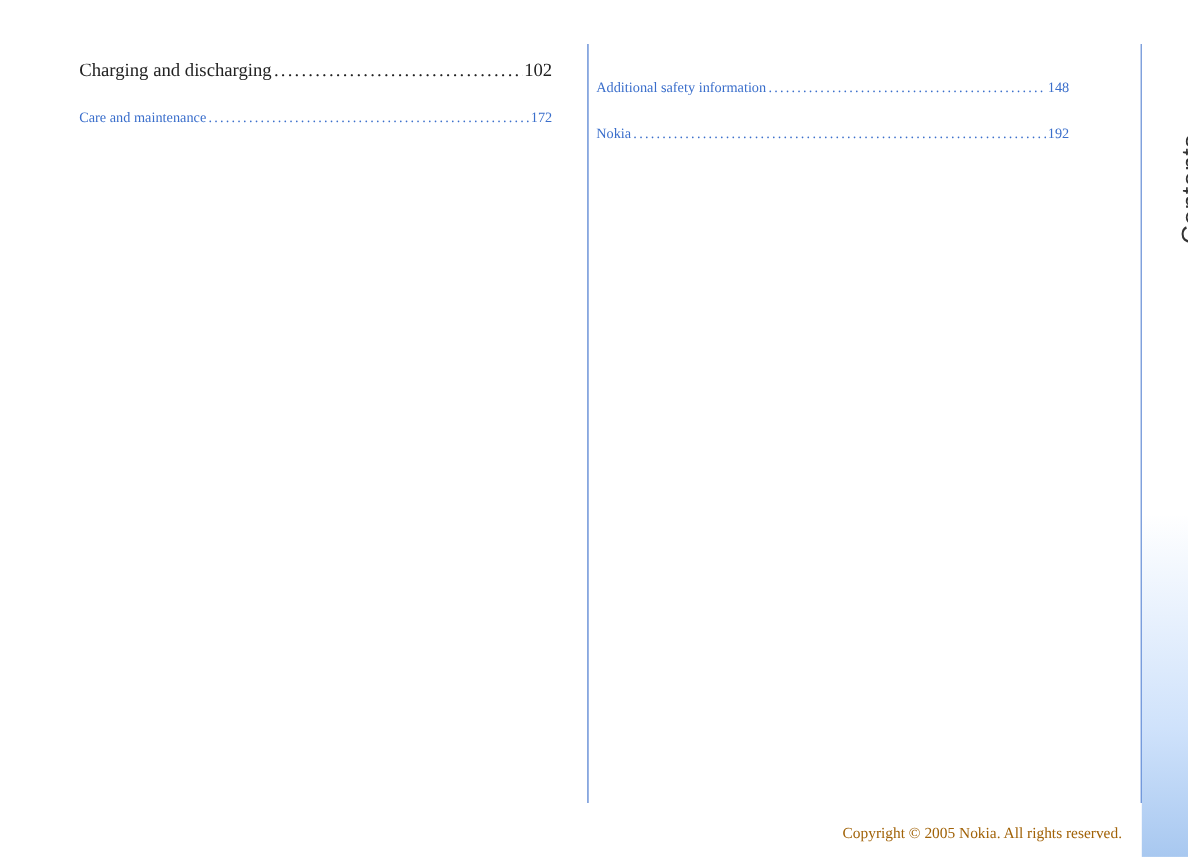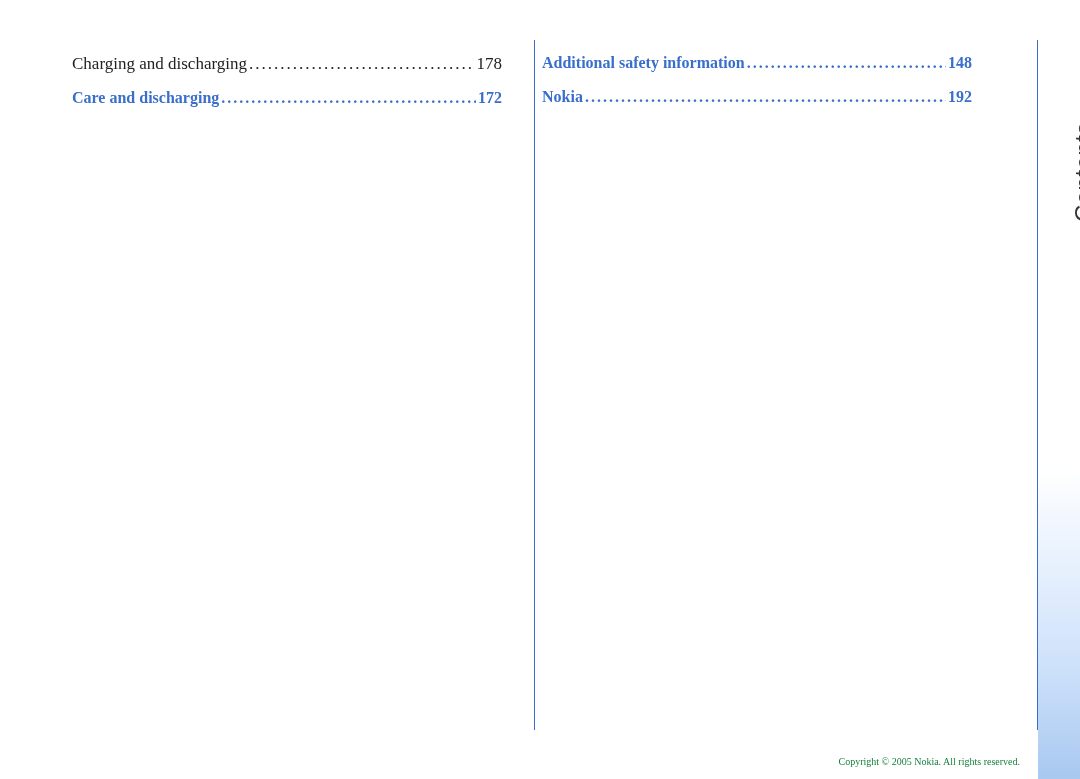--- a/index.html
+++ b/index.html
@@ -59,23 +59,24 @@
     margin: 0 2px;
   }
   .toc-page {
     white-space: nowrap;
   }
   .toc-body {
     font-size: 17px;
     color: #222;
   }
   .toc-heading {
-    font-size: 16px;
+    font-size: 13px;
     color: #3a6ecb;
-    font-weight: 700;
+    font-weight: 400;
+    margin-top: 20px;
   }
   .side-tab {
     position: absolute;
     right: 0;
     top: 0;
     width: 42px;
     height: 779px;
     background: linear-gradient(to bottom, #ffffff 0%, #ffffff 60%, #cfe2fb 85%, #a8c8f0 100%);
   }
   .side-tab-text {
@@ -95,41 +96,41 @@
     top: 40px;
     right: 42px;
     width: 1px;
     height: 690px;
     background: #3a6ecb;
   }
   .footer {
     position: absolute;
     right: 60px;
     bottom: 12px;
-    font-size: 10px;
-    color: #15803d;
+    font-size: 14px;
+    color: #a16207;
   }
 </style>
 </head>
 <body>
 
 <div class="page">
 
   <div class="content-area">
 
     <div class="column">
 
       <div class="toc-entry toc-body">
         <span class="toc-title">Charging and discharging</span>
         <span class="toc-dots">............................................................................................................</span>
-        <span class="toc-page">178</span>
+        <span class="toc-page">102</span>
       </div>
 
       <div class="toc-entry toc-heading">
-        <span class="toc-title">Care and discharging </span>
+        <span class="toc-title">Care and maintenance </span>
         <span class="toc-dots">............................................................................................................</span>
         <span class="toc-page">172</span>
       </div>
 
     </div>
 
     <div class="column-right">
 
       <div class="toc-entry toc-heading">
         <span class="toc-title">Additional safety information</span>

